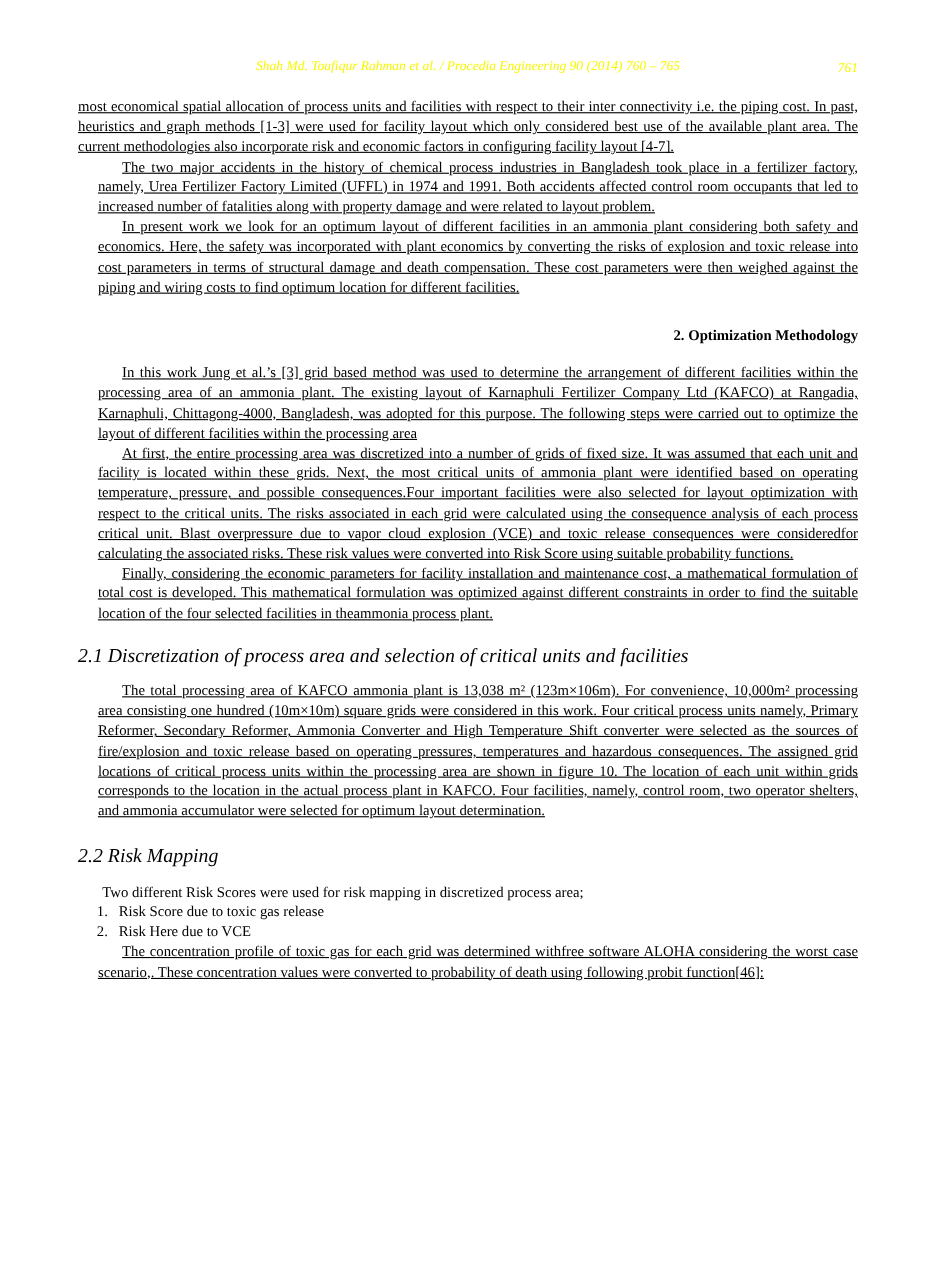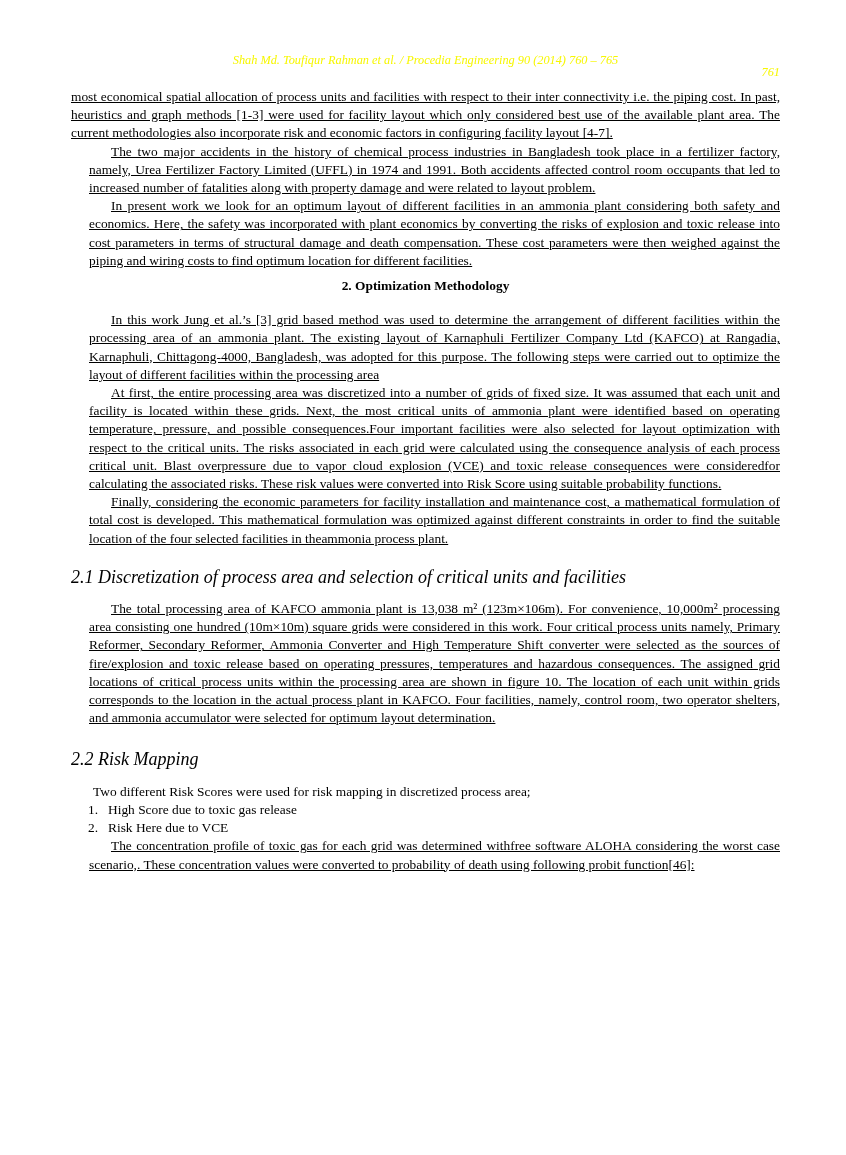--- a/index.html
+++ b/index.html
@@ -32,21 +32,21 @@
     position: absolute;
     left: 0;
     right: 0;
     top: 0;
     text-align: center;
     white-space: nowrap;
   }
   .page-number {
     position: absolute;
     right: 0;
-    top: 12px;
+    top: 1px;
   }
   .article-body {
     position: absolute;
     top: 88px;
     left: 71px;
     width: 709px;
     font-size: 13.4px;
     line-height: 18.2px;
     text-align: justify;
   }
@@ -55,22 +55,22 @@
     text-decoration: underline;
   }
   .indent {
     text-indent: 22px;
     margin-left: 18px;
   }
   .section-heading {
     font-size: 13.4px;
     line-height: 18.2px;
     font-weight: bold;
-    margin: 7px 0 16px 0;
-    text-align: center;
+    margin: 26px 0 16px 0;
+    text-align: right;
   }
   .subsection-heading {
     font-size: 18px;
     line-height: 18.2px;
     font-weight: normal;
     font-style: italic;
     margin: 20px 0 14px 0;
     text-align: left;
   }
   .subsection-heading.second {
@@ -129,21 +129,21 @@
 
     <p class="para indent">The total processing area of KAFCO ammonia plant is 13,038 m² (123m×106m). For convenience, 10,000m² processing area consisting one hundred (10m×10m) square grids were considered in this work. Four critical process units namely, Primary Reformer, Secondary Reformer, Ammonia Converter and High Temperature Shift converter were selected as the sources of fire/explosion and toxic release based on operating pressures, temperatures and hazardous consequences. The assigned grid locations of critical process units within the processing area are shown in figure 10. The location of each unit within grids corresponds to the location in the actual process plant in KAFCO. Four facilities, namely, control room, two operator shelters, and ammonia accumulator were selected for optimum layout determination.</p>
 
     <h3 class="subsection-heading second">2.2 Risk Mapping</h3>
 
     <p class="lead-line">Two different Risk Scores were used for risk mapping in discretized process area;</p>
 
     <ol class="num-list">
       <li class="num-item">
         <span class="num-label">1.</span>
-        <span class="num-text">High Score due to toxic gas release</span>
+        <span class="num-text">Risk Score due to toxic gas release</span>
       </li>
       <li class="num-item">
         <span class="num-label">2.</span>
         <span class="num-text">Risk Here due to VCE</span>
       </li>
     </ol>
 
     <p class="para indent">The concentration profile of toxic gas for each grid was determined withfree software ALOHA considering the worst case scenario,. These concentration values were converted to probability of death using following probit function[46]:</p>
 
   </main>

